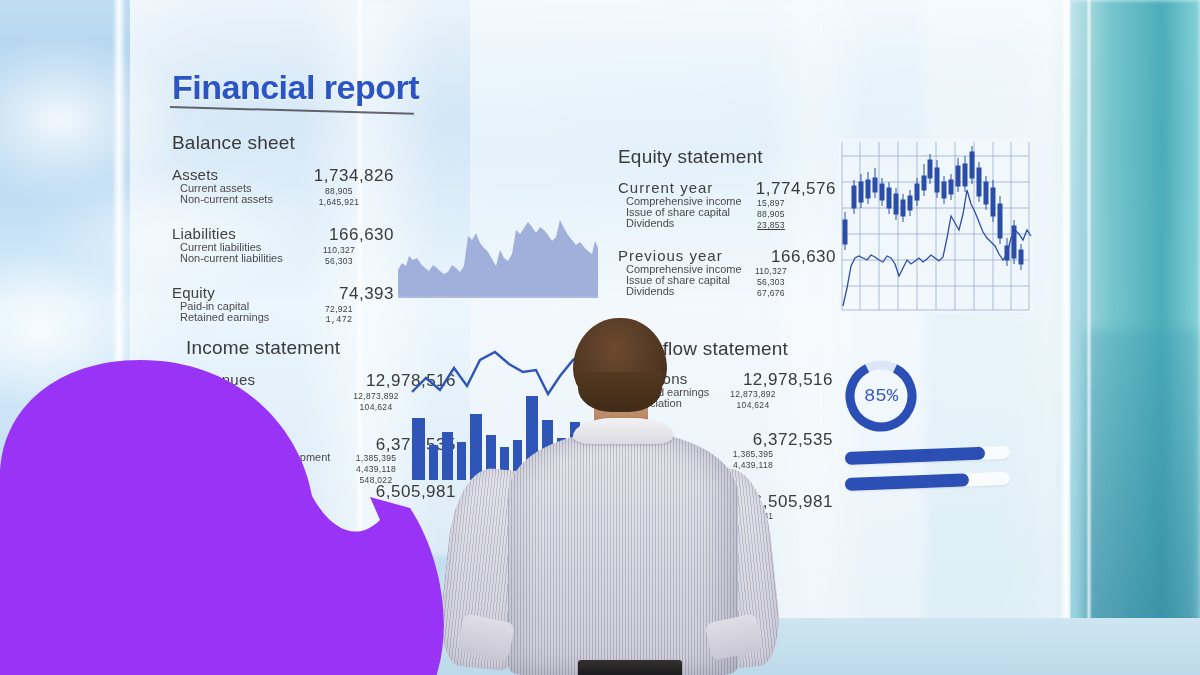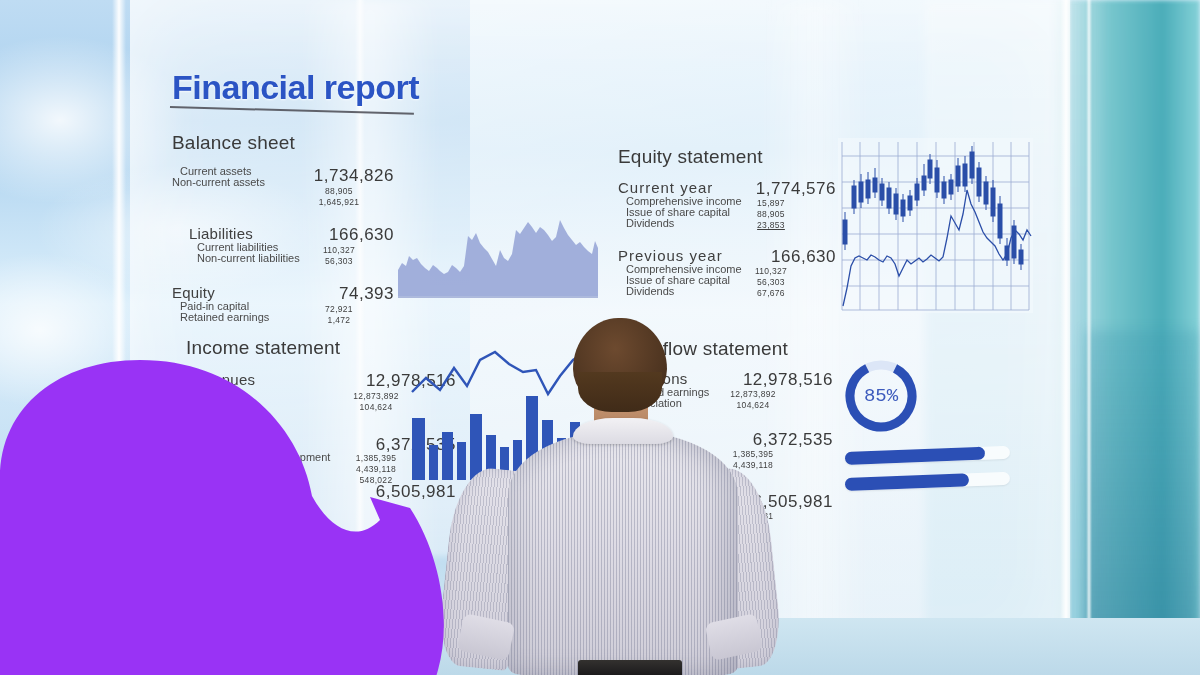--- a/index.html
+++ b/index.html
@@ -177,43 +177,44 @@
   <div class="mullion" style="left:1086px;width:6px;opacity:.8;"></div>
   <div class="floor"></div>
 
   <div class="rpt title">Financial report</div>
   <div class="title-rule"></div>
 
   <div class="blk" style="left:172px;top:132px;width:200px;">
     <div class="sec-h">Balance sheet</div>
 
     <div class="row" style="margin-top:12px;height:42px;">
+      <div class="grp">Assets</div>
       <div class="big-num" style="position:absolute;right:-22px;top:0;width:110px;">1,734,826</div>
       <div class="sub" style="margin-left:8px;">Current assets</div>
-      <div class="sub" style="margin-left:0;">Non-current assets</div>
+      <div class="sub" style="margin-left:8px;">Non-current assets</div>
       <div class="sm-num" style="position:absolute;right:-22px;top:20px;width:110px;">88,905</div>
       <div class="sm-num" style="position:absolute;right:-22px;top:31px;width:110px;">1,645,921</div>
     </div>
 
-    <div class="row" style="margin-top:17px;height:42px;margin-left:17px;">
+    <div class="row" style="margin-top:17px;height:42px;">
       <div class="grp">Liabilities</div>
       <div class="big-num" style="position:absolute;right:-22px;top:0;width:110px;">166,630</div>
       <div class="sub" style="margin-left:8px;">Current liabilities</div>
       <div class="sub" style="margin-left:8px;">Non-current liabilities</div>
       <div class="sm-num" style="position:absolute;right:-22px;top:20px;width:110px;">110,327</div>
       <div class="sm-num" style="position:absolute;right:-22px;top:31px;width:110px;">56,303</div>
     </div>
 
     <div class="row" style="margin-top:17px;height:42px;">
       <div class="grp">Equity</div>
       <div class="big-num" style="position:absolute;right:-22px;top:0;width:110px;">74,393</div>
       <div class="sub" style="margin-left:8px;">Paid-in capital</div>
       <div class="sub" style="margin-left:8px;">Retained earnings</div>
       <div class="sm-num" style="position:absolute;right:-22px;top:20px;width:110px;">72,921</div>
-      <div class="sm-num" style="position:absolute;right:-22px;top:31px;width:110px;">1,472</div>
+      <div class="sm-num" style="position:absolute;right:-22px;top:31px;width:110px;font-family:Liberation Mono, monospace;">1,472</div>
     </div>
   </div>
 
   <div class="blk" style="left:172px;top:337px;width:200px;margin-left:14px;">
     <div class="sec-h">Income statement</div>
 
     <div class="row" style="margin-top:12px;height:42px;">
       <div class="grp">Revenues</div>
       <div class="big-num" style="position:absolute;right:-70px;top:0;width:160px;">12,978,516</div>
       <div class="sub" style="margin-left:8px;">Net sales</div>

